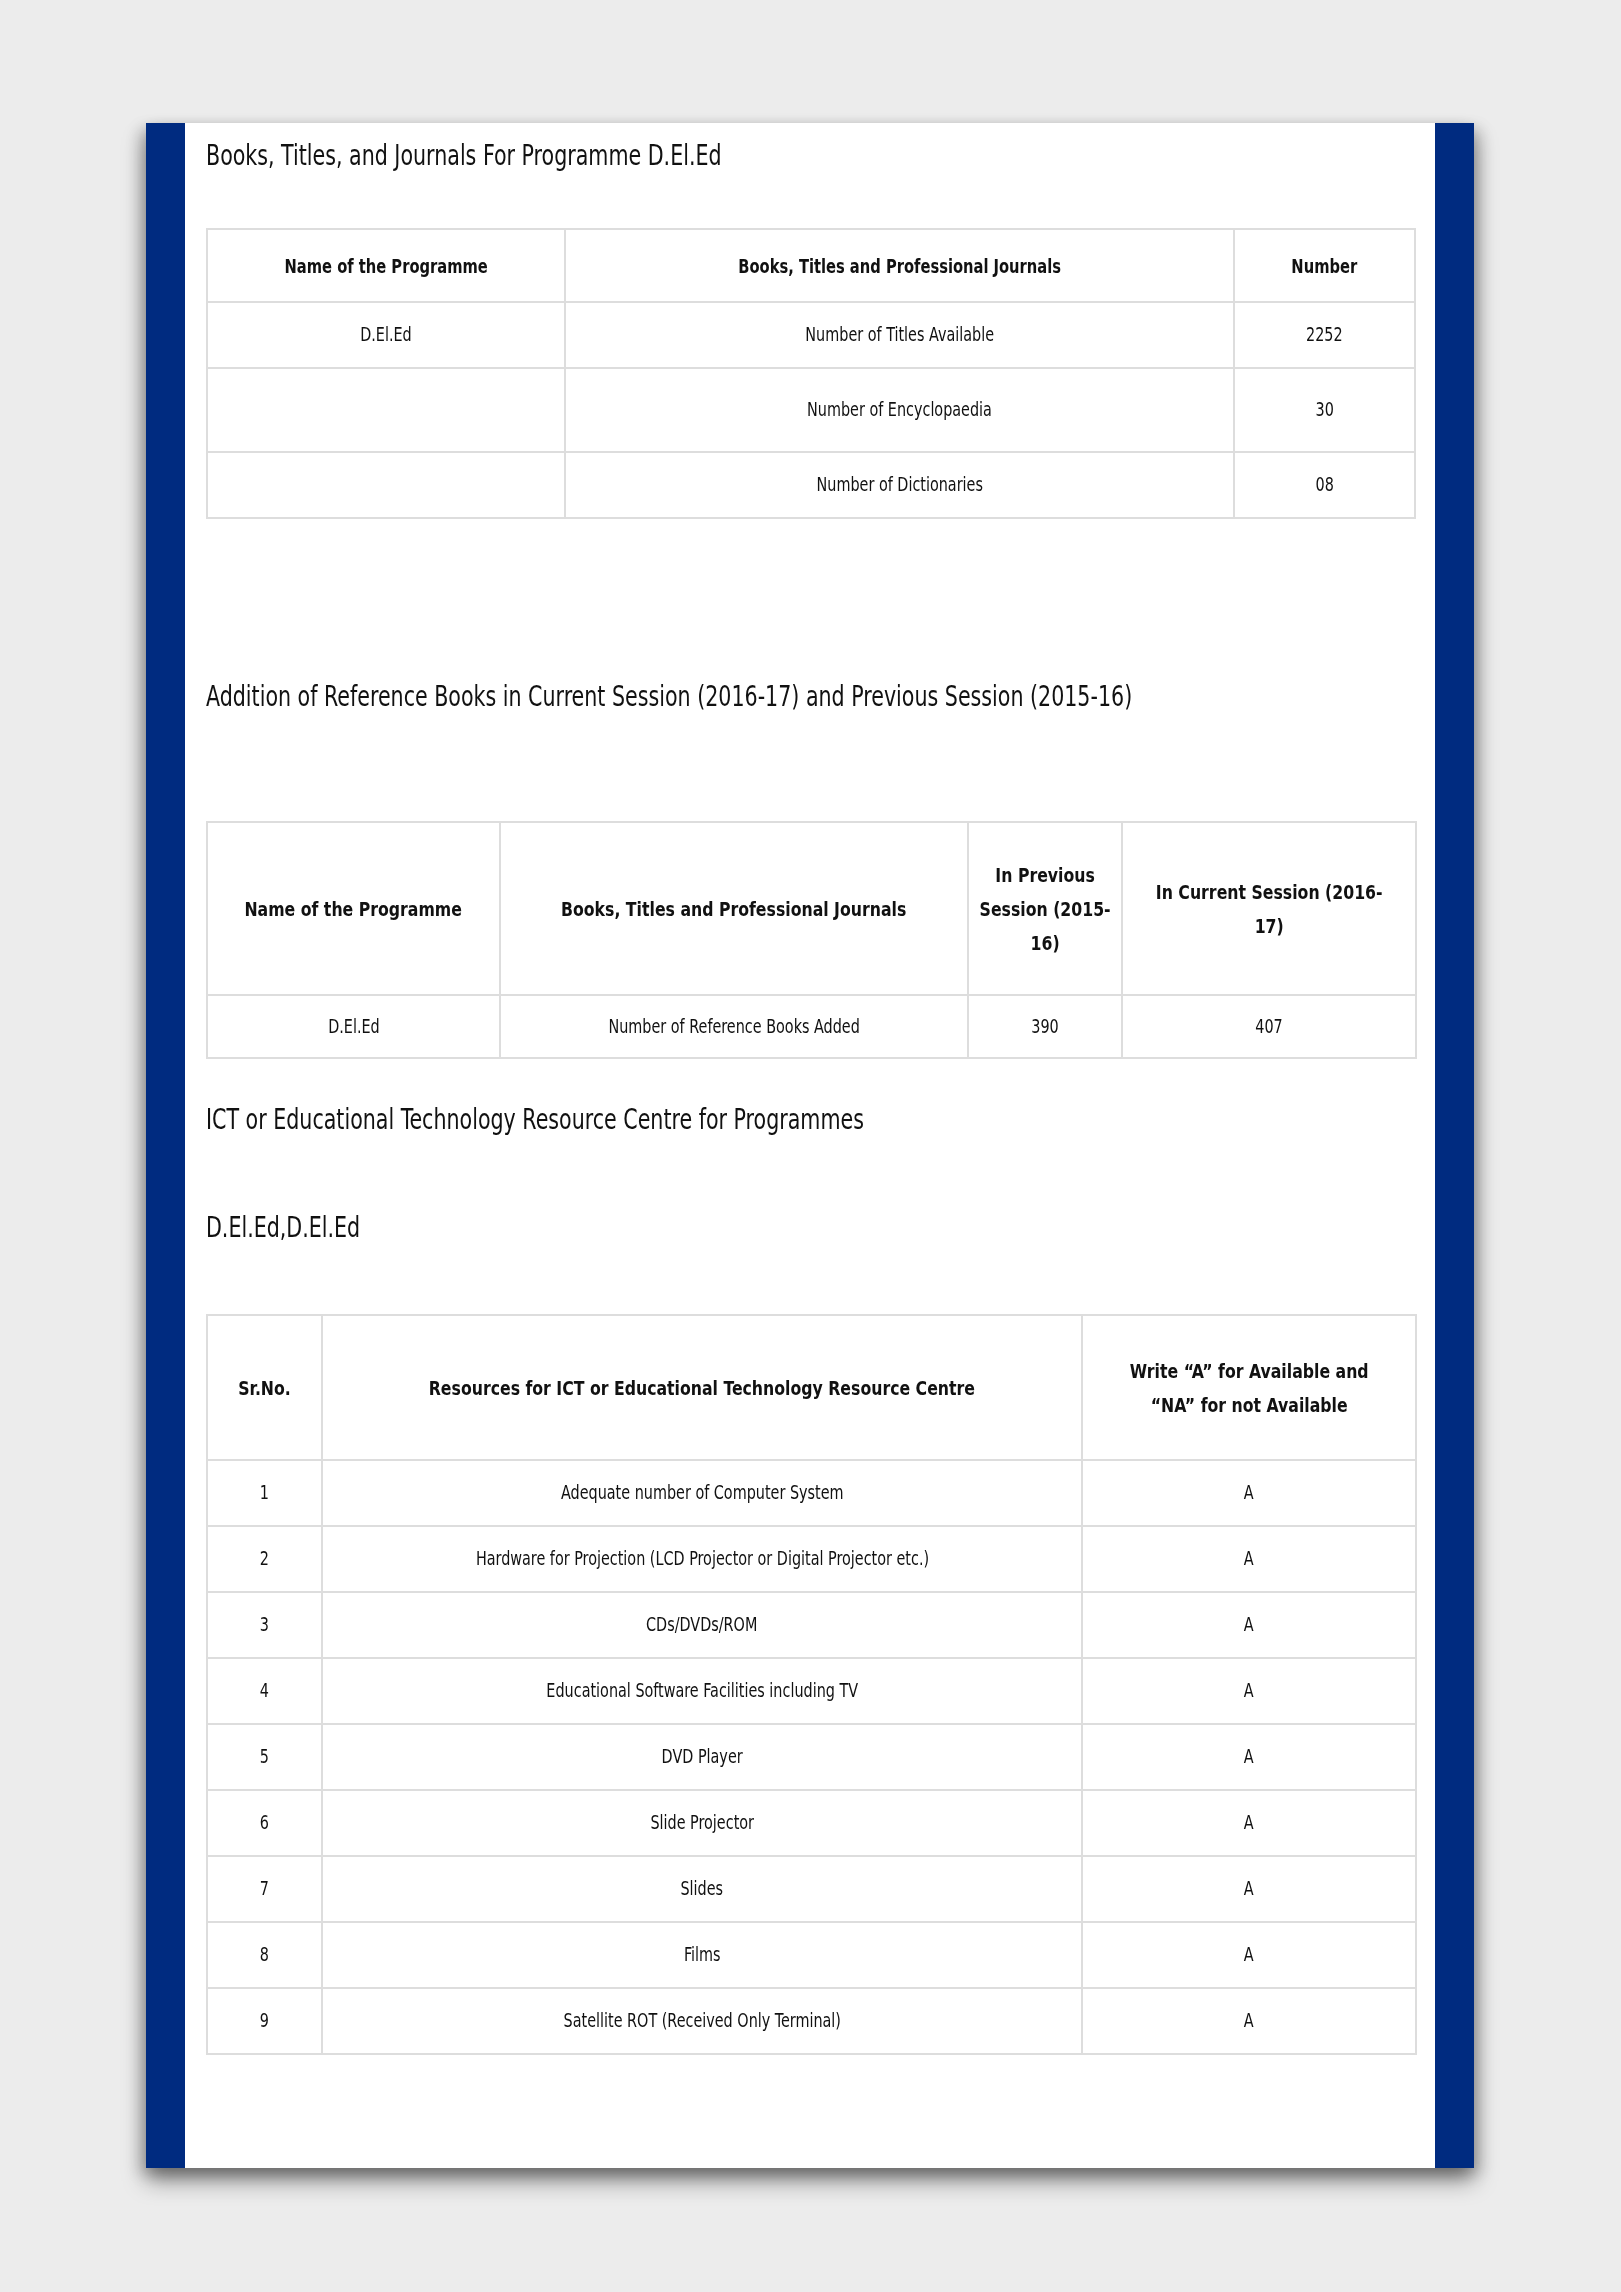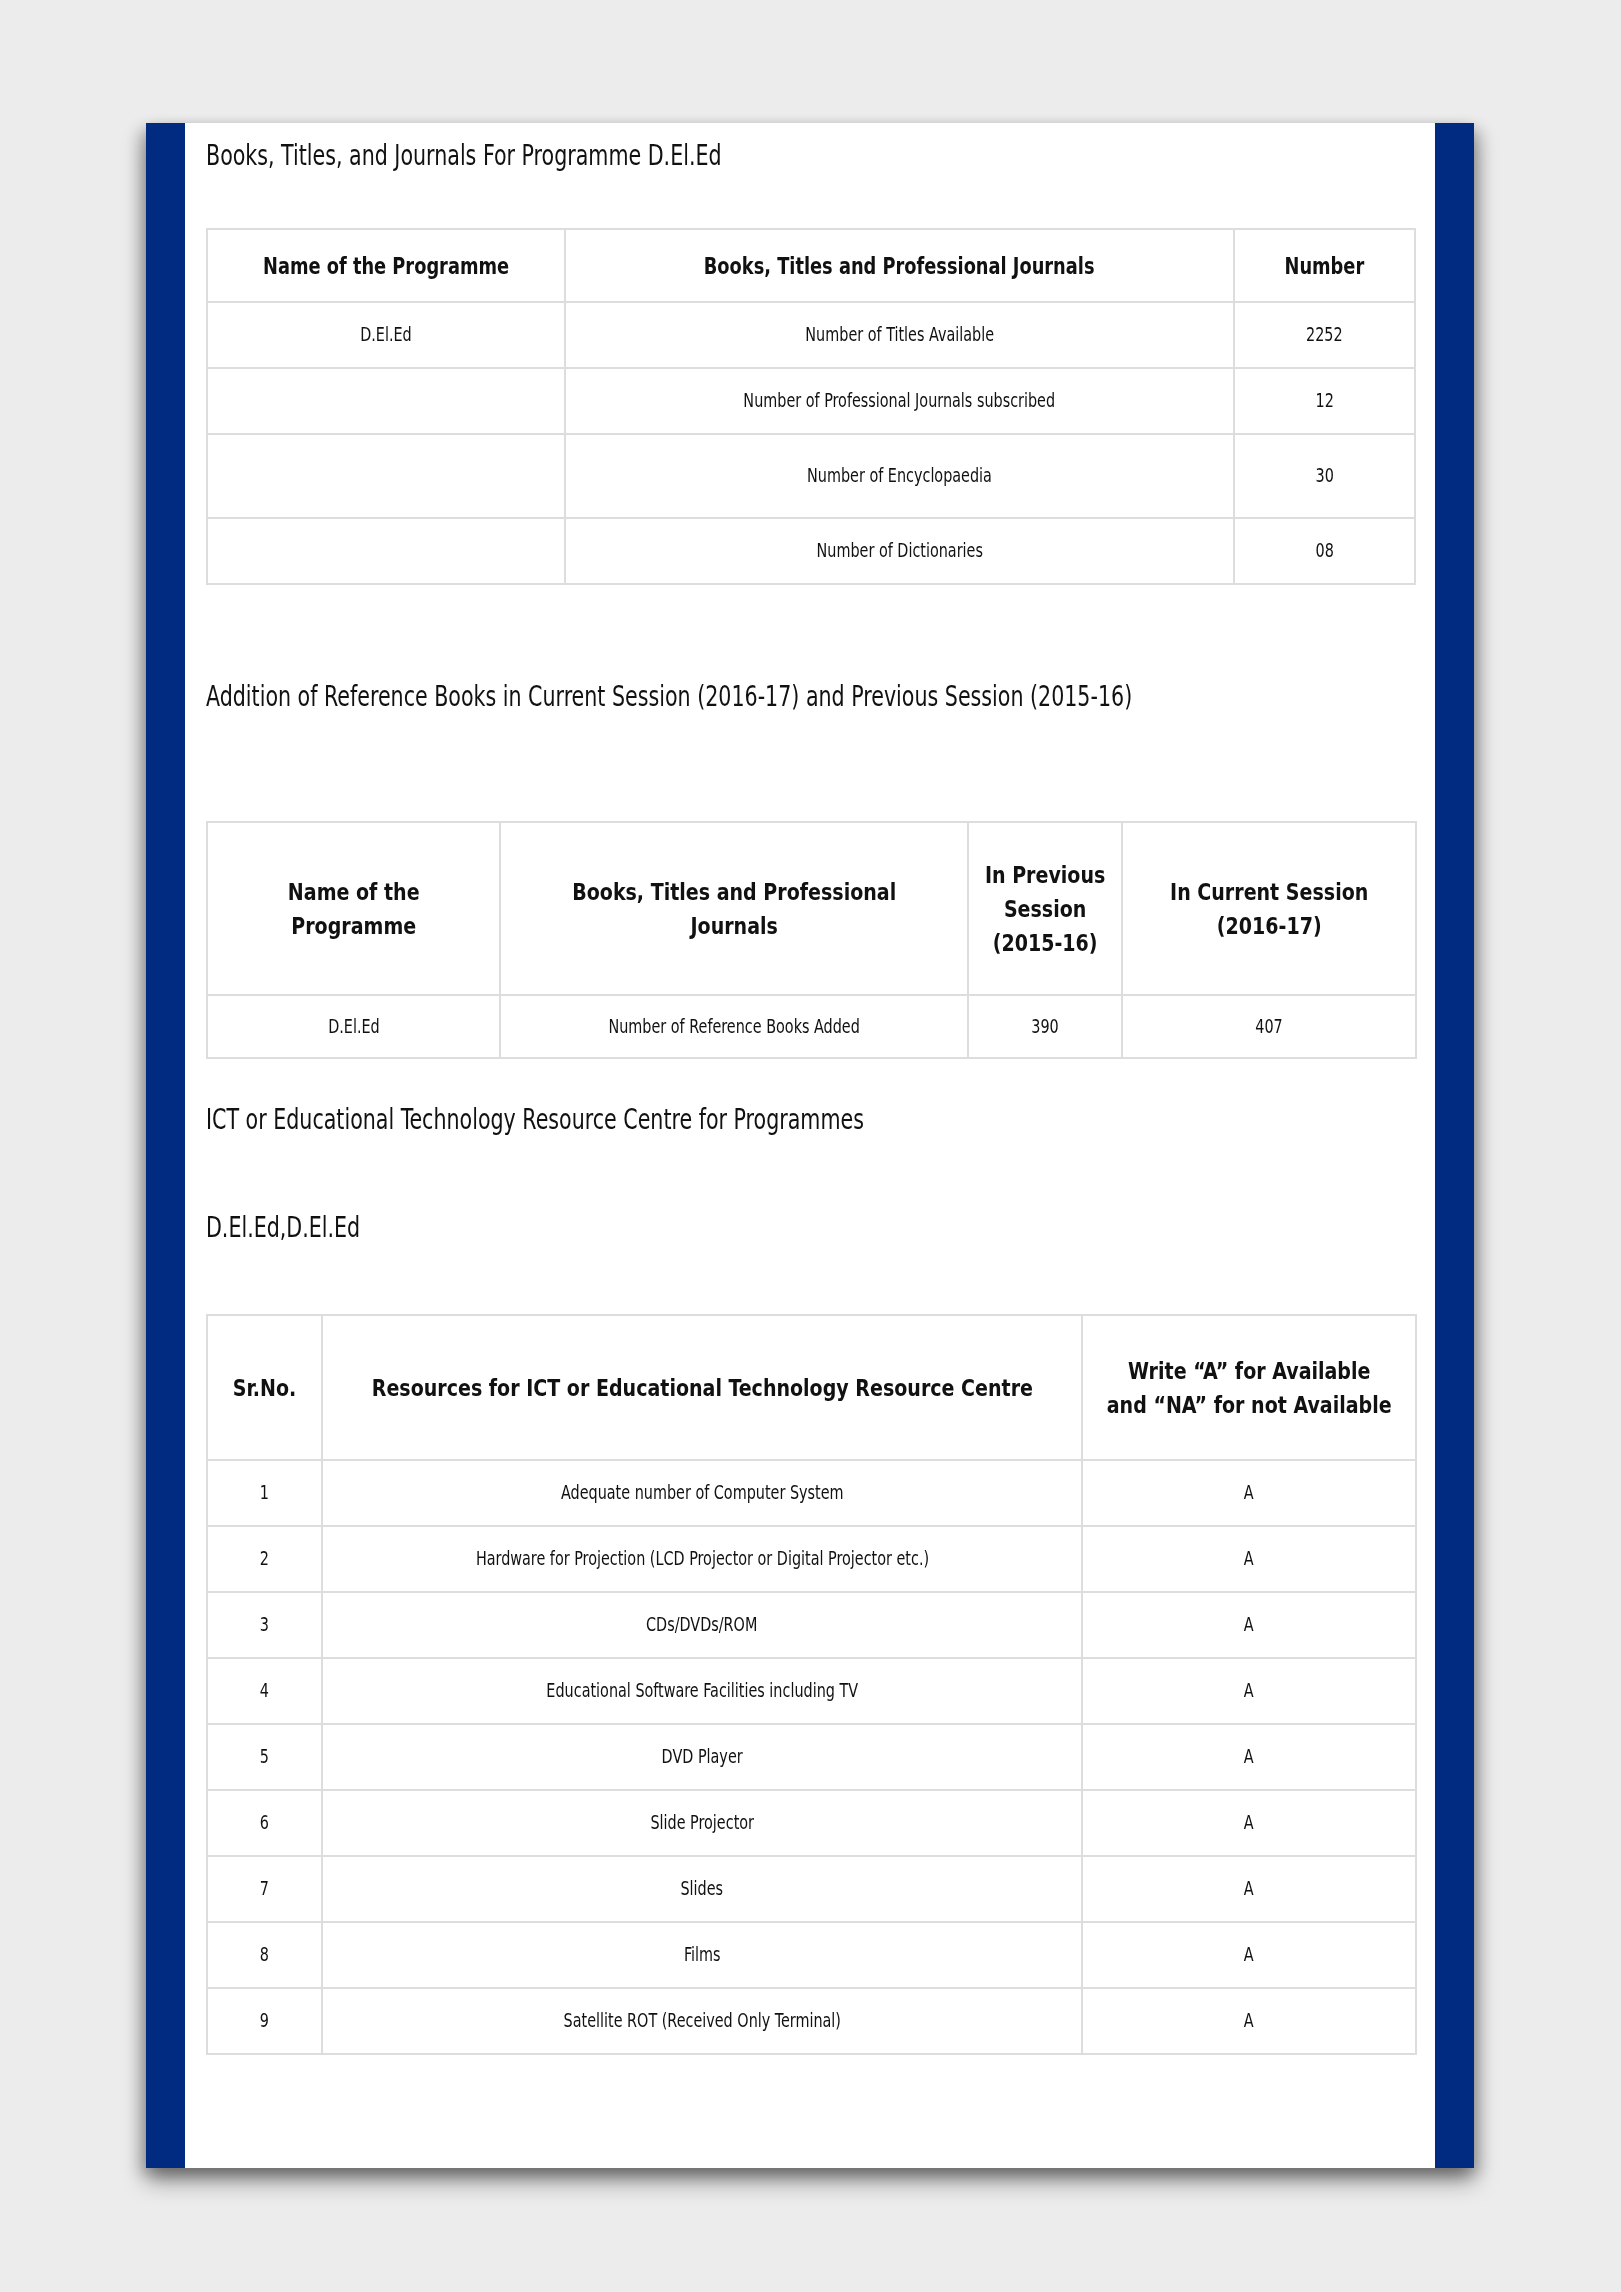--- a/index.html
+++ b/index.html
@@ -69,21 +69,21 @@
     border: 2.9px solid #dddddd;
   }
   table.dt th, table.dt td {
     border: 2.9px solid #dddddd;
     text-align: center;
     vertical-align: middle;
     padding: 0 9.8px;
   }
   table.dt th {
     font-weight: bold;
-    font-size: 23px;
+    font-size: 19px;
     line-height: 34px;
   }
   table.dt td {
     font-size: 18.6px;
     line-height: 23.5px;
   }
   .cx {
     display: inline-block;
     transform: scaleX(0.86);
     transform-origin: center center;
@@ -121,25 +121,20 @@
           <th><span class="cx">Name of the Programme</span></th>
           <th><span class="cx">Books, Titles and Professional Journals</span></th>
           <th><span class="cx">Number</span></th>
         </tr>
       </thead>
       <tbody>
         <tr style="height:66px">
           <td><span class="cx">D.El.Ed</span></td>
           <td><span class="cx">Number of Titles Available</span></td>
           <td><span class="cx">2252</span></td>
-        </tr>
-        <tr style="height:66px">
-          <td><span class="cx"></span></td>
-          <td><span class="cx">Number of Professional Journals subscribed</span></td>
-          <td><span class="cx">12</span></td>
         </tr>
         <tr style="height:84px">
           <td><span class="cx"></span></td>
           <td><span class="cx">Number of Encyclopaedia</span></td>
           <td><span class="cx">30</span></td>
         </tr>
         <tr style="height:66px">
           <td><span class="cx"></span></td>
           <td><span class="cx">Number of Dictionaries</span></td>
           <td><span class="cx">08</span></td>

